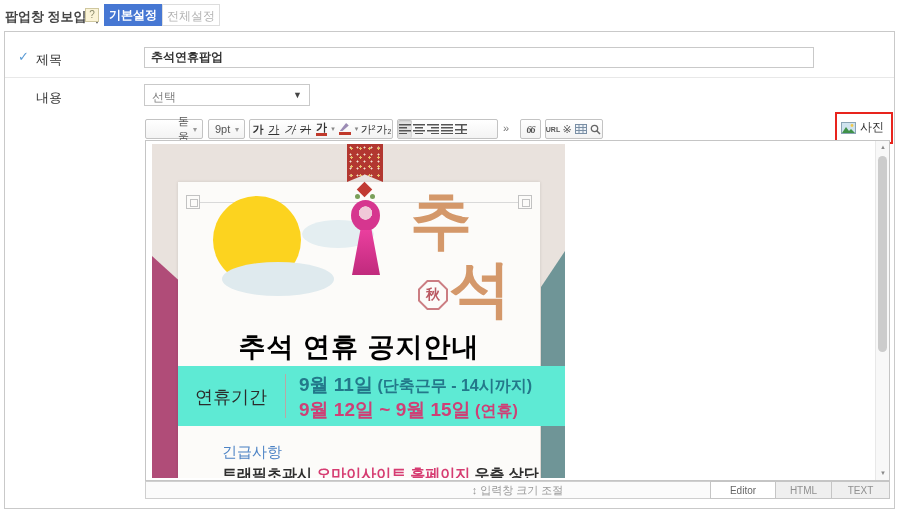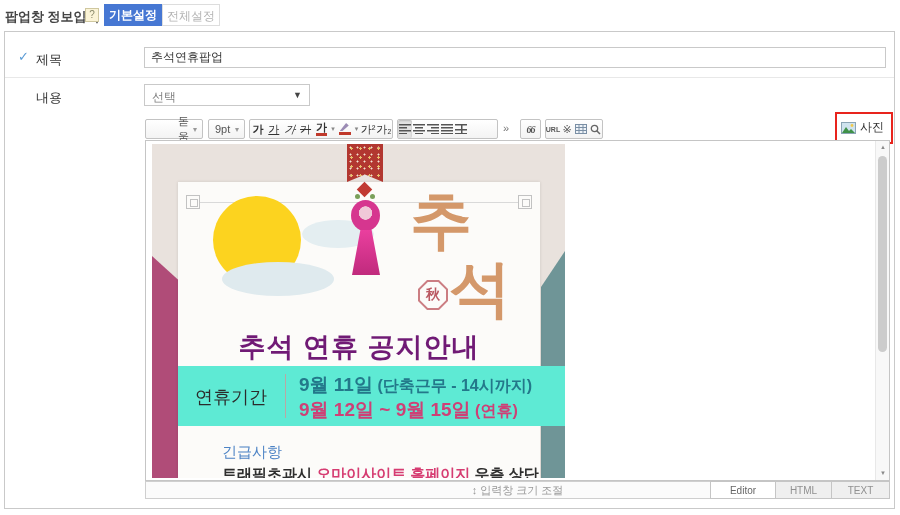--- a/index.html
+++ b/index.html
@@ -18,23 +18,23 @@
 
   
   .panel { position:absolute; left:4px; top:31px; width:891px; height:478px;
            border:1px solid #c9c9c9; background:#fff; }
   .check { position:absolute; left:13px; top:17px; color:#5a9bd5; font-size:13px; font-weight:bold; }
   .row-label { position:absolute; font-size:13px; color:#333; }
   .lbl-title { left:31px; top:19px; }
   .lbl-content { left:31px; top:57px; }
   .row-sep { position:absolute; left:0; top:45px; width:100%; height:1px; background:#e8e8e8; }
 
-  .title-input { position:absolute; left:139px; top:15px; width:742px; height:21px;
+  .title-input { position:absolute; left:139px; top:15px; width:670px; height:21px;
                  border:1px solid #c9c9c9; font-size:12px; color:#333; padding:0 6px;
-                 font-family:"Liberation Sans","DejaVu Sans",sans-serif; background:#fff; }
+                 font-family:"Liberation Sans","DejaVu Sans",sans-serif; background:#fff;font-weight:bold; }
   .content-select { position:absolute; left:139px; top:52px; width:166px; height:22px;
                     border:1px solid #c9c9c9; background:#fff; cursor:pointer; }
   .content-select .sel-text { position:absolute; left:7px; top:4px; font-size:12px; color:#808080; }
   .content-select .sel-caret { position:absolute; right:7px; top:5px; font-size:9px; color:#444; }
 
   
   .editor { position:absolute; left:139px; top:85px; width:747px; height:382px; }
 
   .toolbar { position:absolute; left:0; top:0; width:747px; height:24px; }
   .tb { position:absolute; top:2px; height:20px; border:1px solid #c3c3c3; border-radius:2px;
@@ -127,21 +127,21 @@
   .callig-1 { left:258px; top:46px; }
   .callig-2 { left:297px; top:114px; }
   .stamp-outer { position:absolute; left:266px; top:136px; width:30px; height:30px; background:#cb7d82;
                  clip-path:polygon(30% 0,70% 0,100% 30%,100% 70%,70% 100%,30% 100%,0 70%,0 30%); }
   .stamp-inner { position:absolute; left:2px; top:2px; width:26px; height:26px; background:#fcfbf9;
                  clip-path:polygon(30% 0,70% 0,100% 30%,100% 70%,70% 100%,30% 100%,0 70%,0 30%);
                  display:flex; align-items:center; justify-content:center;
                  font-size:14px; color:#bb5a63; font-family:"DejaVu Serif",serif; font-weight:bold; }
 
   .poster-headline { position:absolute; left:26px; top:185px; width:362px; text-align:center;
-                     font-size:27px; font-weight:800; color:#701a75; letter-spacing:1px; }
+                     font-size:27px; font-weight:800; color:#000000; letter-spacing:1px; }
 
   .date-box { position:absolute; left:26px; top:222px; width:394px; height:60px; background:#5eead4; }
   .date-label { position:absolute; left:17px; top:19px; font-size:18px; color:#2b2b2b; }
   .date-divider { position:absolute; left:107px; top:8px; width:1px; height:44px; background:#b9a8a4; }
   .date-line { position:absolute; left:121px; white-space:nowrap; }
   .date-line-1 { top:6px; color:#23788a; }
   .date-line-2 { top:31px; color:#ce4076; }
   .date-strong { font-size:19px; font-weight:bold; }
   .date-note { font-size:16px; font-weight:bold; }
 

